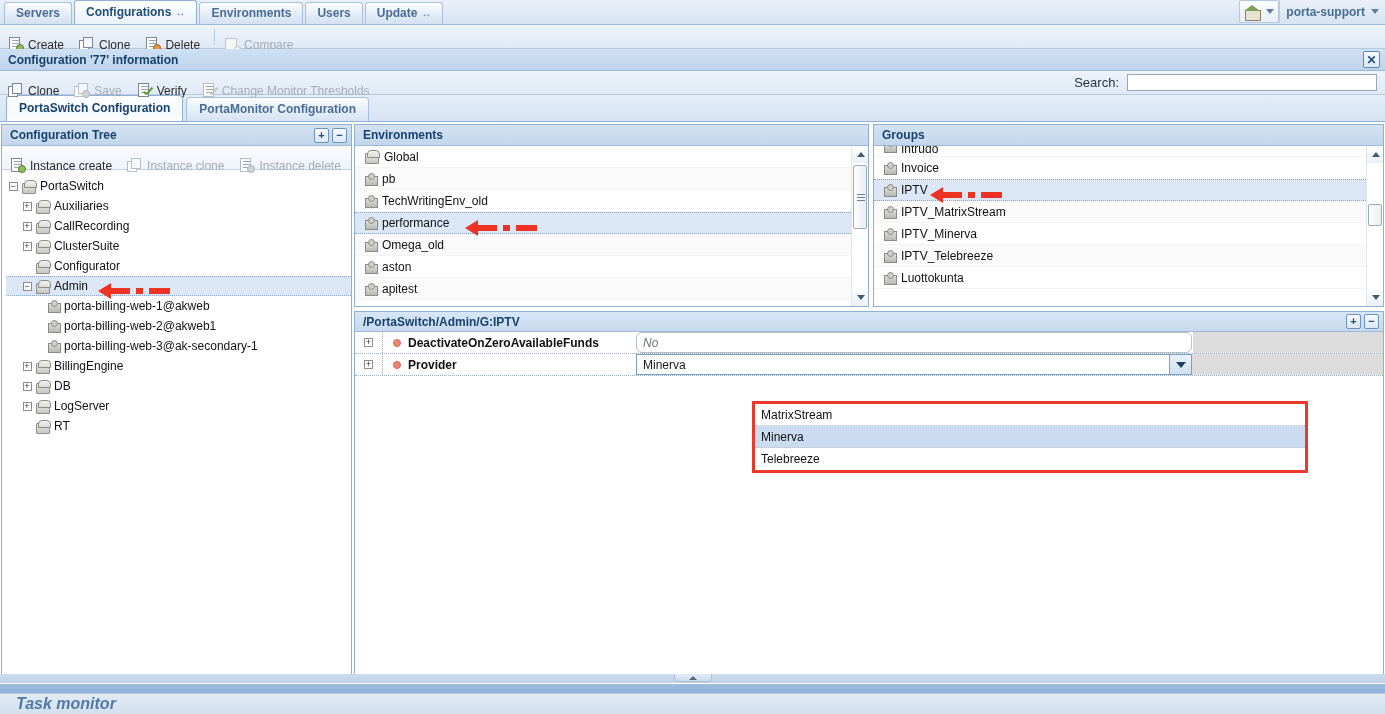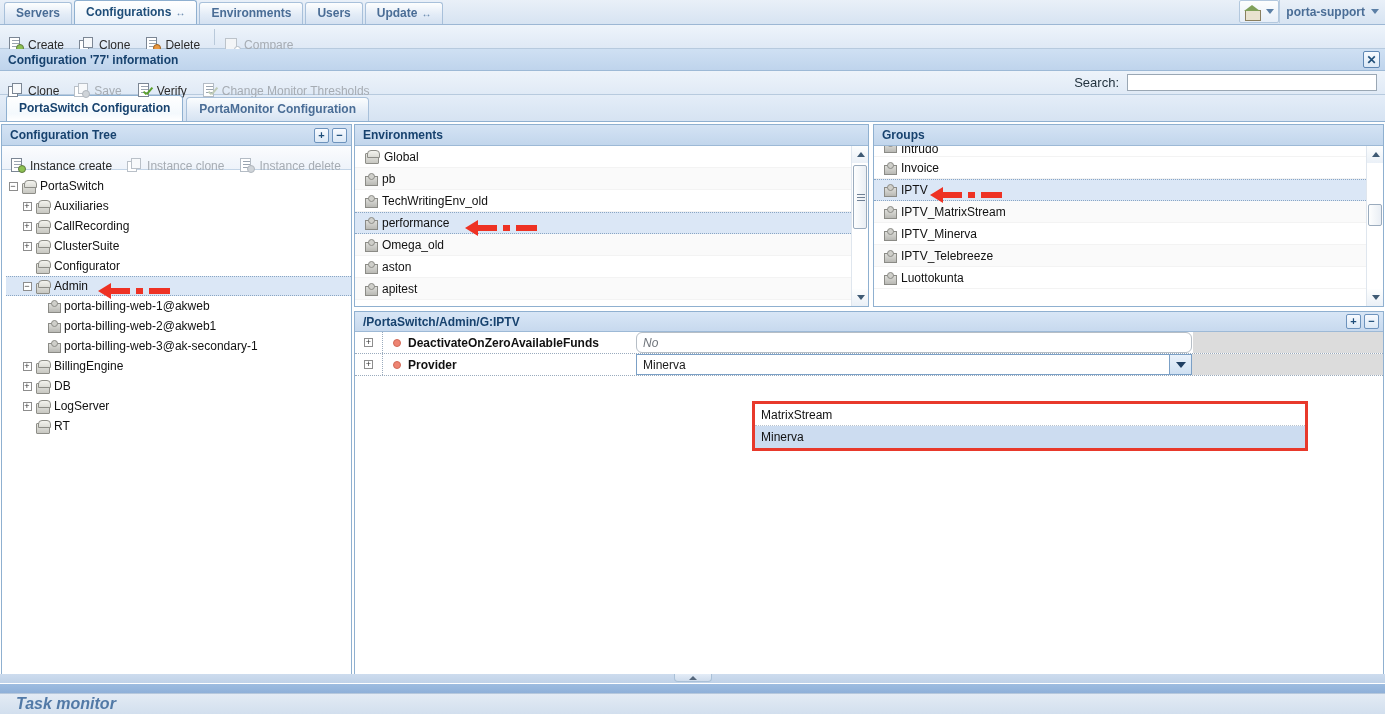--- a/index.html
+++ b/index.html
@@ -687,20 +687,23 @@
           <span class="pgray2"></span>
         </div>
 
         <div id="ddlist">
           <div class="ddopt">
               <span>MatrixStream</span>
             </div>
           <div class="ddopt sel">
               <span>Minerva</span>
             </div>
+          <div class="ddopt">
+              <span>Telebreeze</span>
+            </div>
         </div>
       </div>
     </div>
   </div>
 
   <div id="splitter">
     <div id="splitgrip">
         <i class="ar"></i>
       </div>
   </div>

